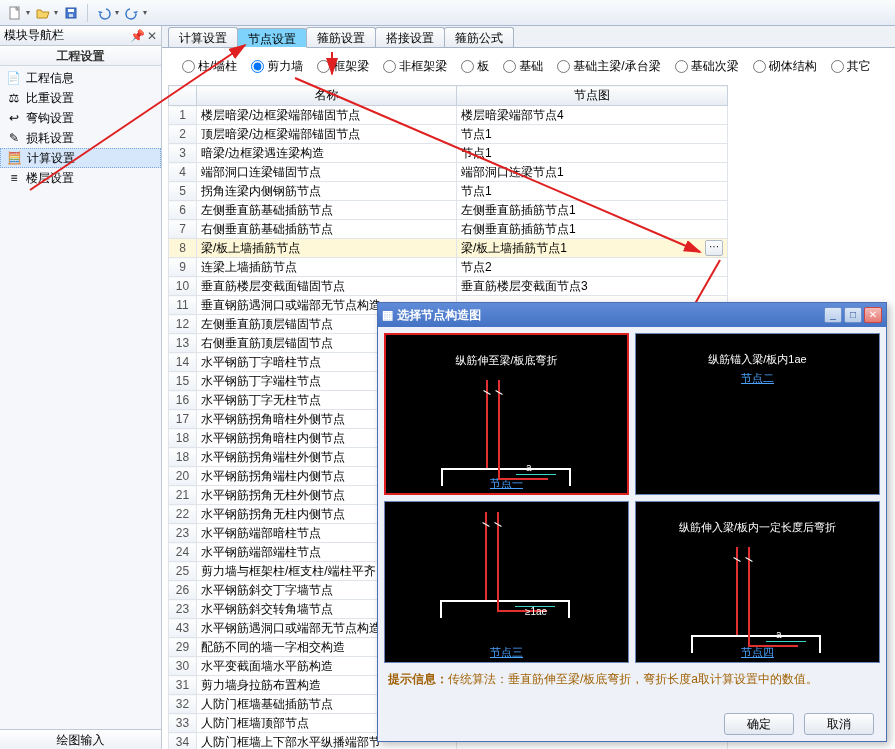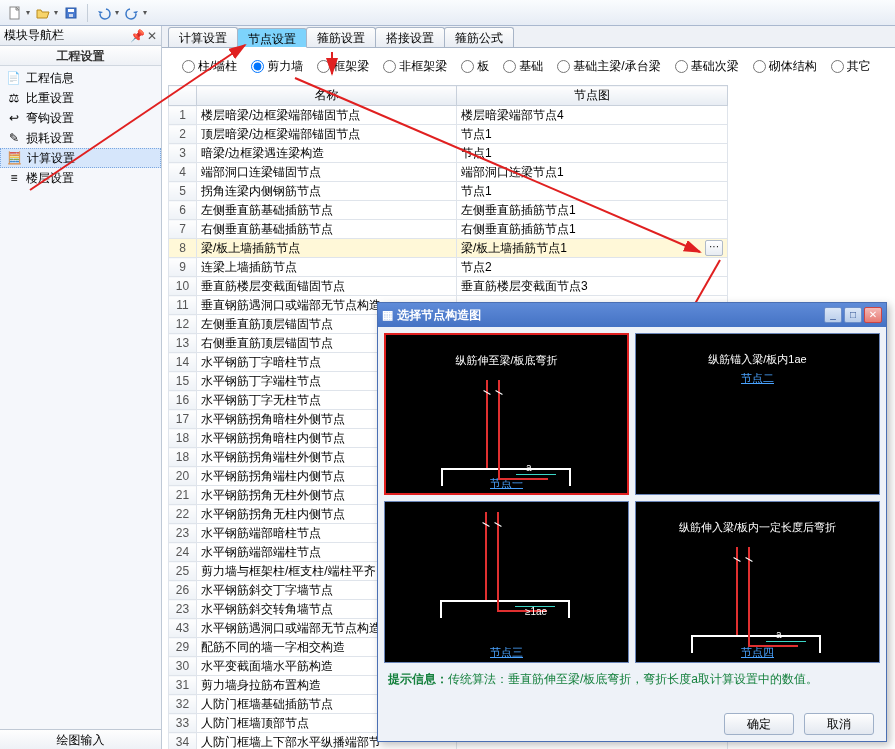--- a/index.html
+++ b/index.html
@@ -50,21 +50,21 @@
 .dlg-btn{ width:18px; height:16px; background:linear-gradient(#dce7f7,#b9cdea); border:1px solid #6b8dc9; color:#2a4d8f; text-align:center; line-height:14px; font-size:10px; border-radius:2px;}
 .dlg-btn.close{ background:linear-gradient(#f5b9b5,#e67a73); border-color:#c44; color:#fff;}
 .dlg-body{ flex:1; padding:6px; display:flex; flex-direction:column;}
 .thumb-grid{ display:grid; grid-template-columns:1fr 1fr; gap:6px;}
 .thumb{ background:#000; border:1px solid #6a85b8; display:flex; flex-direction:column; height:162px; position:relative;}
 .thumb.sel{ border:2px solid #e02020;}
 .thumb-title{ color:#fff; text-align:center; padding:2px 0; font-size:11px;margin-top:16px;}
 .thumb-canvas{ flex:1; position:relative;}
 .thumb-link{ text-align:center; padding:2px 0;}
 .thumb-link a{ color:#4aa3ff; text-decoration:underline; font-size:11px;}
-.hint{ padding:8px 4px; color:#15803d;}
+.hint{ padding:8px 4px; color:#a16207;}
 .dlg-foot{ height:34px; display:flex; justify-content:flex-end; align-items:center; gap:10px; padding:0 12px;}
 .btn{ width:70px; height:22px; background:linear-gradient(#fefefe,#e3e8f0); border:1px solid #9fb0c8; border-radius:3px;}
 
 
 .dstroke{ position:absolute; background:#fff;}
 .dred{ position:absolute; background:#e03030;}
 .dcyan{ position:absolute; background:#3cd6c6;}
 .dlabel{ position:absolute; color:#fff; font-size:10px;}
 </style>
 </head>

